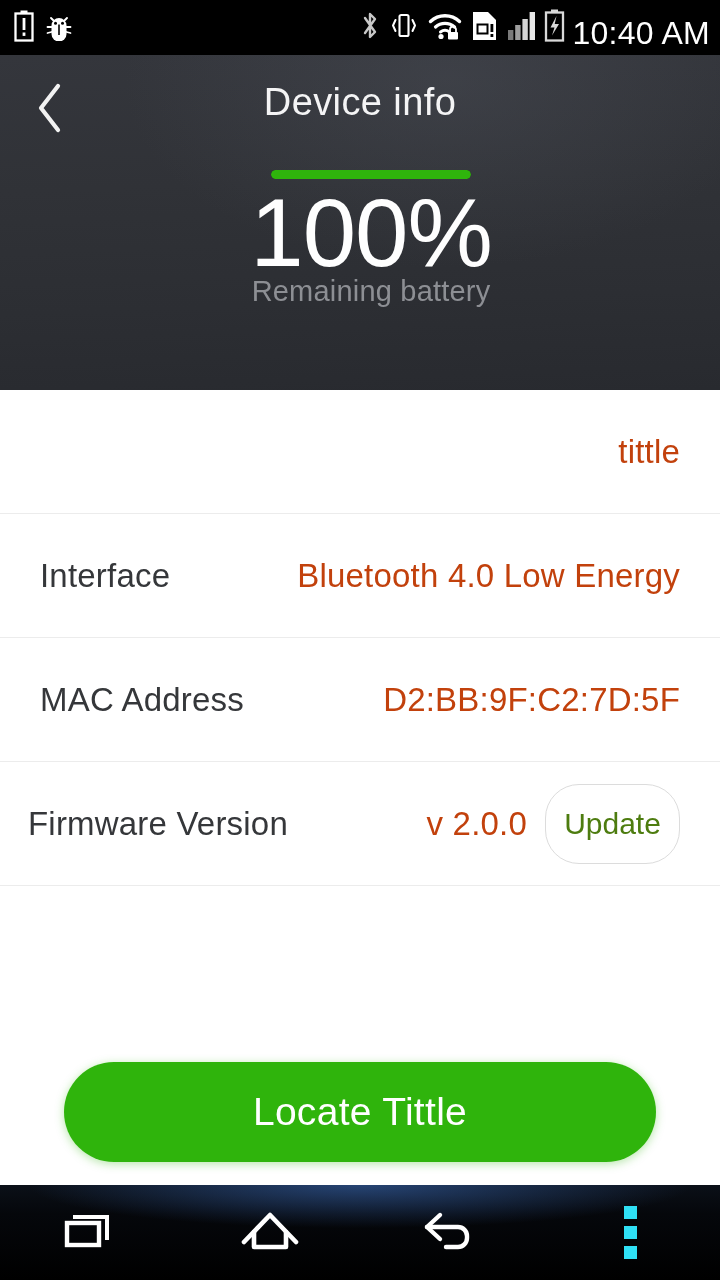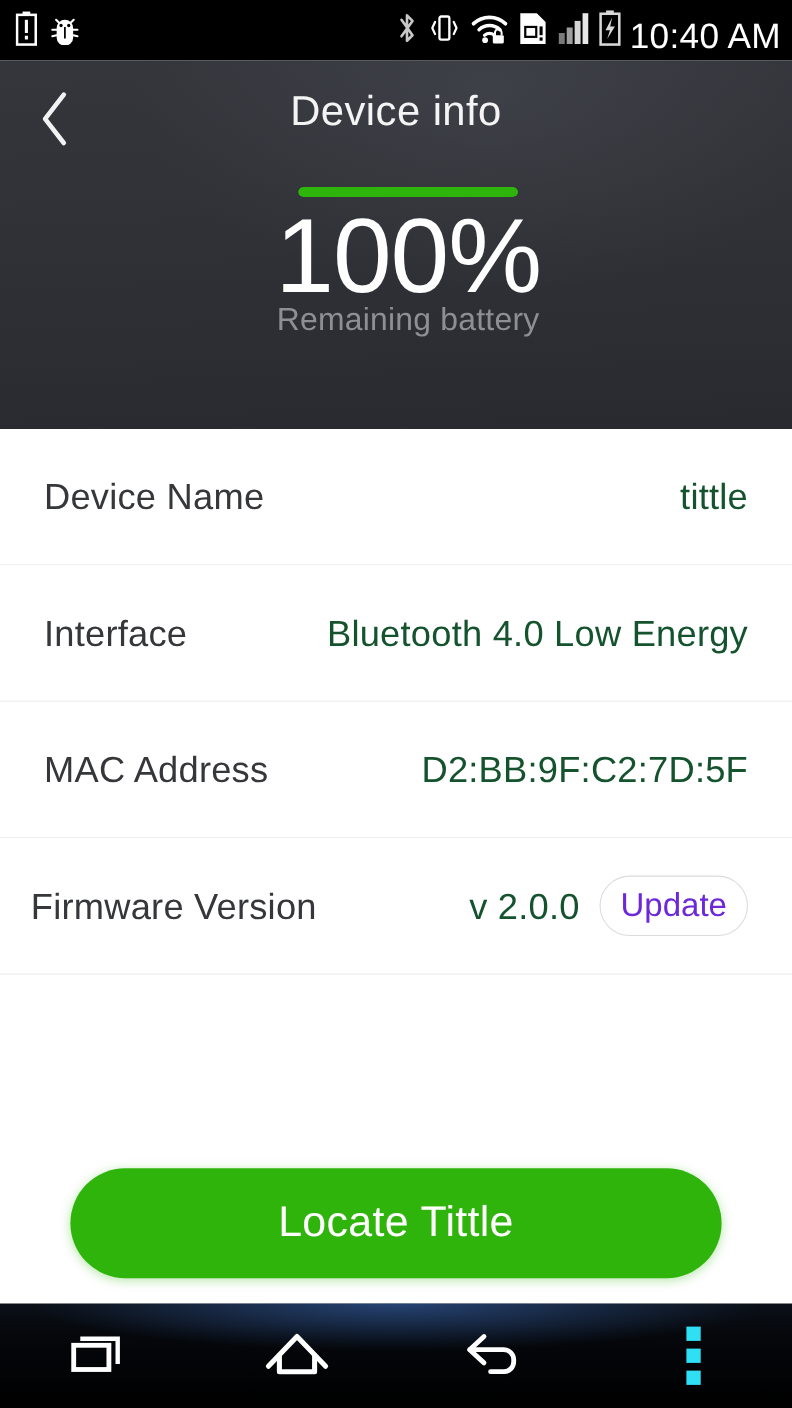--- a/index.html
+++ b/index.html
@@ -84,31 +84,31 @@
     border-bottom:1px solid #ececec;
     background:#ffffff;
   }
   .row:last-child{ border-bottom:1px solid #ececec;padding-left:28px; }
   .row-label{
     color:#35373a; font-size:33px; font-weight:300; letter-spacing:0.2px;
     font-family:"Liberation Sans", sans-serif;
     white-space:nowrap;
   }
   .row-value{
-    margin-left:auto; color:#14532d; font-size:33px; font-weight:300;
+    margin-left:auto; color:#c2410c; font-size:33px; font-weight:300;
     letter-spacing:0.2px;
     font-family:"Liberation Sans", sans-serif;
     white-space:nowrap;
   }
   .row-fw .row-value{ margin-right:18px; }
   .update-btn{
-    width:135px; height:55px; border-radius:34px;
+    width:135px; height:80px; border-radius:34px;
     border:1px solid #dcdcdc; background:#ffffff;
     display:flex; align-items:center; justify-content:center;
-    color:#6d28d9; font-size:30px; font-weight:300;
+    color:#4d7c0f; font-size:30px; font-weight:300;
     font-family:"Liberation Sans", sans-serif;
     cursor:pointer; flex:none;
   }
 
   
   .locate-area{
     position:absolute; top:900px; left:0; width:720px; height:285px;
     background:#ffffff;
   }
   .locate-btn{
@@ -230,21 +230,20 @@
       <div class="bat-fill" id="batFill" style="width: 100%; background: rgb(47, 180, 12);"></div>
     </div>
     <div class="bat-pct">100%</div>
     <div class="bat-sub">Remaining battery</div>
   </div>
 </div>
 
 <div class="list">
 
   <div class="row">
-    <span class="row-label">Device Name</span>
     <span class="row-value">tittle</span>
   </div>
 
   <div class="row">
     <span class="row-label">Interface</span>
     <span class="row-value">Bluetooth 4.0 Low Energy</span>
   </div>
 
   <div class="row">
     <span class="row-label">MAC Address</span>

